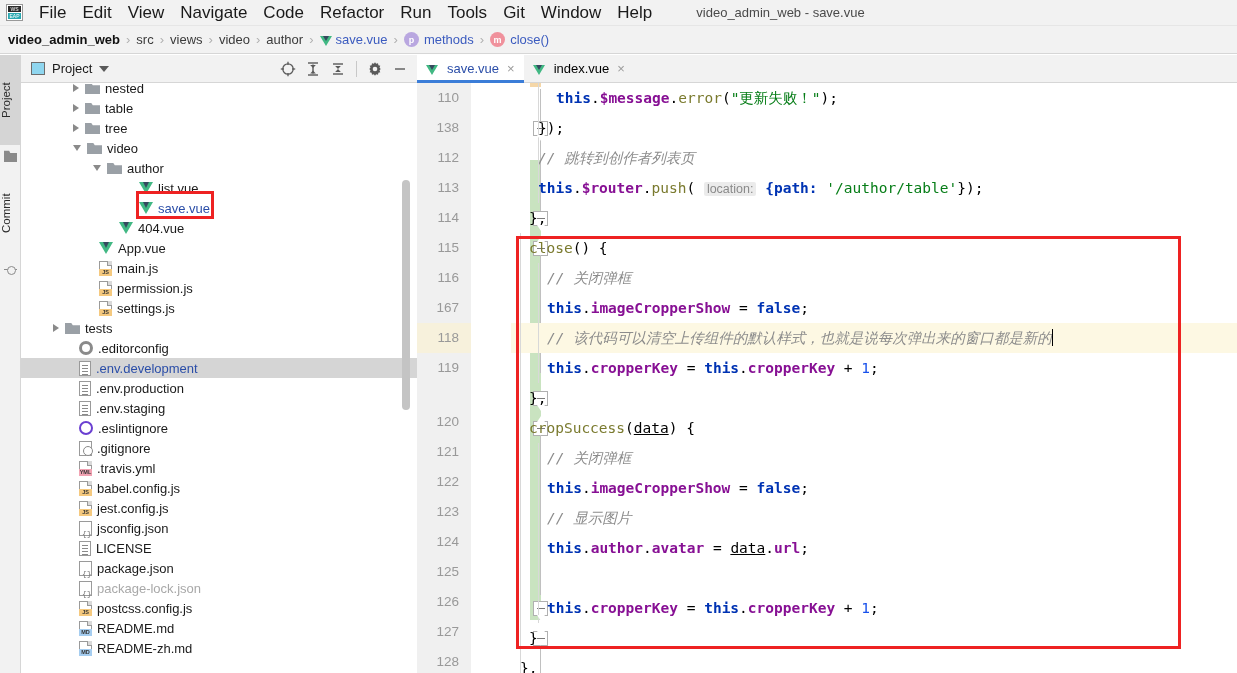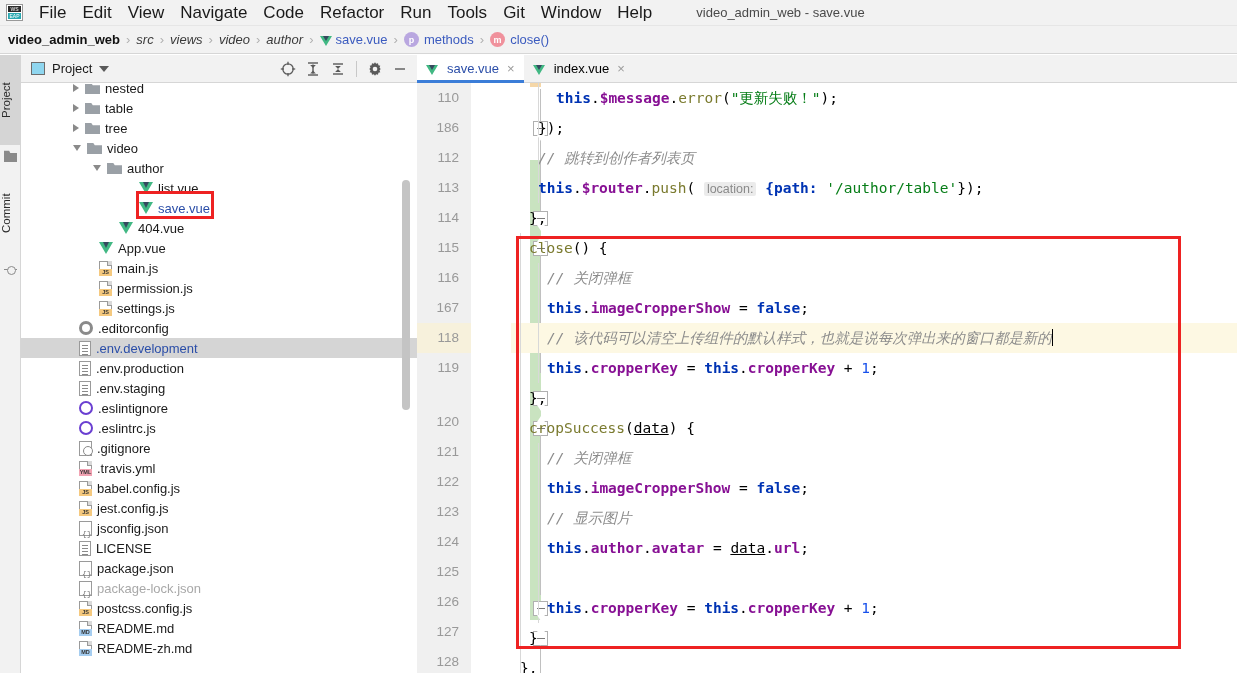--- a/index.html
+++ b/index.html
@@ -47,21 +47,21 @@
   
   .breadcrumb {
     position: absolute; left: 0; top: 26px; width: 1237px; height: 28px;
     background: #f2f2f2; border-bottom: 1px solid #d6d6d6;
     display: flex; align-items: center; padding-left: 8px; gap: 0px;
     font-size: 13px;
   }
   .bc-seg { display: flex; align-items: center; white-space: nowrap; }
   .bc-sep { color: #b0b0b0; margin: 0 6px; font-size: 13px; }
   .bc-root { font-weight: bold; color: #111; }
-  .bc-plain { color: #3a3a3a; font-style: italic; }
+  .bc-plain { color: #3a3a3a; }
   .bc-link { color: #3b5bbf; }
   .vue-glyph {
     display: inline-block; width: 0; height: 0; margin-right: 4px;
     border-left: 6px solid transparent; border-right: 6px solid transparent;
     border-top: 10px solid #41b883; position: relative; top: 1px;
   }
   .vue-glyph::after {
     content: ""; position: absolute; left: -3px; top: -10px;
     border-left: 3px solid transparent; border-right: 3px solid transparent;
     border-top: 5px solid #35495e;
@@ -528,20 +528,27 @@
         <span style="display:inline-block;width:72px;flex:none"></span>
         <span class="arrow none"></span>
         <span style="display:inline-block;width:6px;flex:none"></span>
         <span class="t-file">
           <span class="corner"></span>
           <span class="tag tag-js">JS</span>
         </span>
         <span class="tlabel ">settings.js</span>
       </div>
       <div class="trow">
+        <span style="display:inline-block;width:32px;flex:none"></span>
+        <span class="arrow"></span>
+        <span style="display:inline-block;width:6px;flex:none"></span>
+        <span class="t-folder"></span>
+        <span class="tlabel ">tests</span>
+      </div>
+      <div class="trow">
         <span style="display:inline-block;width:52px;flex:none"></span>
         <span class="arrow none"></span>
         <span style="display:inline-block;width:6px;flex:none"></span>
         <span class="t-gear"></span>
         <span class="tlabel ">.editorconfig</span>
       </div>
       <div class="trow sel">
         <span style="display:inline-block;width:52px;flex:none"></span>
         <span class="arrow none"></span>
         <span style="display:inline-block;width:6px;flex:none"></span>
@@ -561,27 +568,20 @@
         <span style="display:inline-block;width:6px;flex:none"></span>
         <span class="t-doc"></span>
         <span class="tlabel ">.env.staging</span>
       </div>
       <div class="trow">
         <span style="display:inline-block;width:52px;flex:none"></span>
         <span class="arrow none"></span>
         <span style="display:inline-block;width:6px;flex:none"></span>
         <span class="t-eslint"></span>
         <span class="tlabel ">.eslintignore</span>
-      </div>
-      <div class="trow">
-        <span style="display:inline-block;width:52px;flex:none"></span>
-        <span class="arrow none"></span>
-        <span style="display:inline-block;width:6px;flex:none"></span>
-        <span class="t-eslint"></span>
-        <span class="tlabel ">.eslintrc.js</span>
       </div>
       <div class="trow">
         <span style="display:inline-block;width:52px;flex:none"></span>
         <span class="arrow none"></span>
         <span style="display:inline-block;width:6px;flex:none"></span>
         <span class="t-git"></span>
         <span class="tlabel ">.gitignore</span>
       </div>
       <div class="trow">
         <span style="display:inline-block;width:52px;flex:none"></span>
@@ -687,21 +687,21 @@
       <span class="etab-close">×</span>
     </div>
   </div>
 
   <div class="ed-body">
     <div class="gutter" id="gutter-host">
         <div style="position: relative; height: 30px;">
           <span class="lnum" style="position: absolute; right: 12px;">110</span>
         </div>
         <div style="position: relative; height: 30px;">
-          <span class="lnum" style="position: absolute; right: 12px;">186</span>
+          <span class="lnum" style="position: absolute; right: 12px;">138</span>
         </div>
         <div style="position: relative; height: 30px;">
           <span class="lnum" style="position: absolute; right: 12px;">112</span>
         </div>
         <div style="position: relative; height: 30px;">
           <span class="lnum" style="position: absolute; right: 12px;">113</span>
         </div>
         <div style="position: relative; height: 30px;">
           <span class="lnum" style="position: absolute; right: 12px;">114</span>
         </div>

